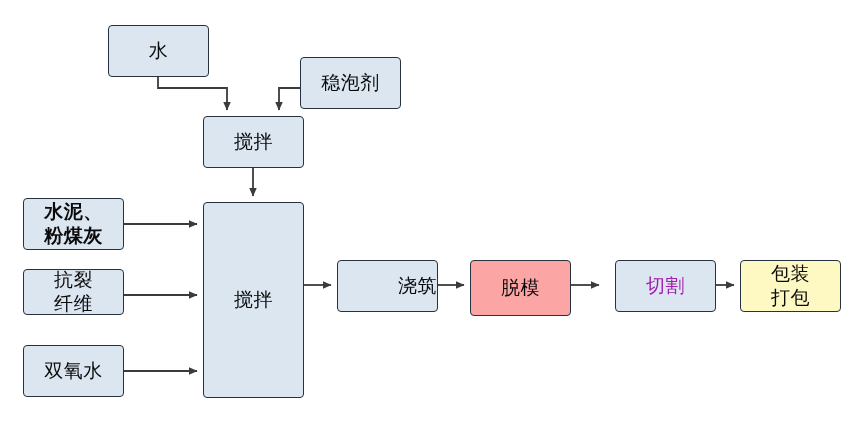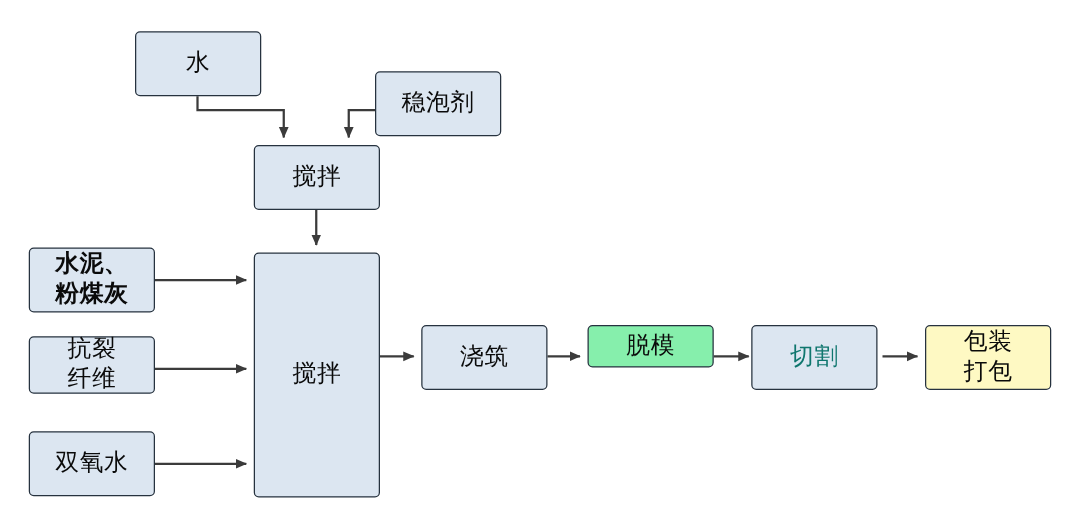--- a/index.html
+++ b/index.html
@@ -102,29 +102,29 @@
   </div>
 
   <div class="node" style="left: 23px; top: 345px; width: 101px; height: 52px; background: rgb(220, 230, 241); border-color: rgb(38, 50, 63); color: rgb(10, 10, 10); text-align: right;">
     <span class="label">双氧水</span>
   </div>
 
   <div class="node node-tall" style="left: 203px; top: 202px; width: 101px; height: 196px; background: rgb(220, 230, 241); border-color: rgb(38, 50, 63); color: rgb(10, 10, 10);">
     <span class="label">搅拌</span>
   </div>
 
-  <div class="node" style="left: 337px; top: 260px; width: 101px; height: 52px; background: rgb(220, 230, 241); border-color: rgb(38, 50, 63); color: rgb(10, 10, 10);">
+  <div class="node" style="left: 337px; top: 260px; width: 101px; height: 52px; background: rgb(220, 230, 241); border-color: rgb(38, 50, 63); color: rgb(10, 10, 10); justify-content: flex-end;">
     <span class="label">浇筑</span>
   </div>
 
-  <div class="node" style="left: 470px; top: 260px; width: 101px; height: 34px; background: #86efac; border-color: rgb(38, 50, 63); color: rgb(10, 10, 10); text-align: right;">
+  <div class="node" style="left: 470px; top: 260px; width: 101px; height: 56px; background: #fca5a5; border-color: rgb(38, 50, 63); color: rgb(10, 10, 10); text-align: right;">
     <span class="label">脱模</span>
   </div>
 
-  <div class="node" style="left: 601px; top: 260px; width: 101px; height: 52px; background: rgb(220, 230, 241); border-color: rgb(38, 50, 63); color: #0f766e;">
+  <div class="node" style="left: 615px; top: 260px; width: 101px; height: 52px; background: rgb(220, 230, 241); border-color: rgb(38, 50, 63); color: #a21caf;">
     <span class="label">切割</span>
   </div>
 
   <div class="node" style="left: 740px; top: 260px; width: 101px; height: 52px; background: #fef9c3; border-color: rgb(38, 50, 63); color: rgb(10, 10, 10);">
     <span class="label">包装
 打包</span>
   </div>
 
 </div>
 

